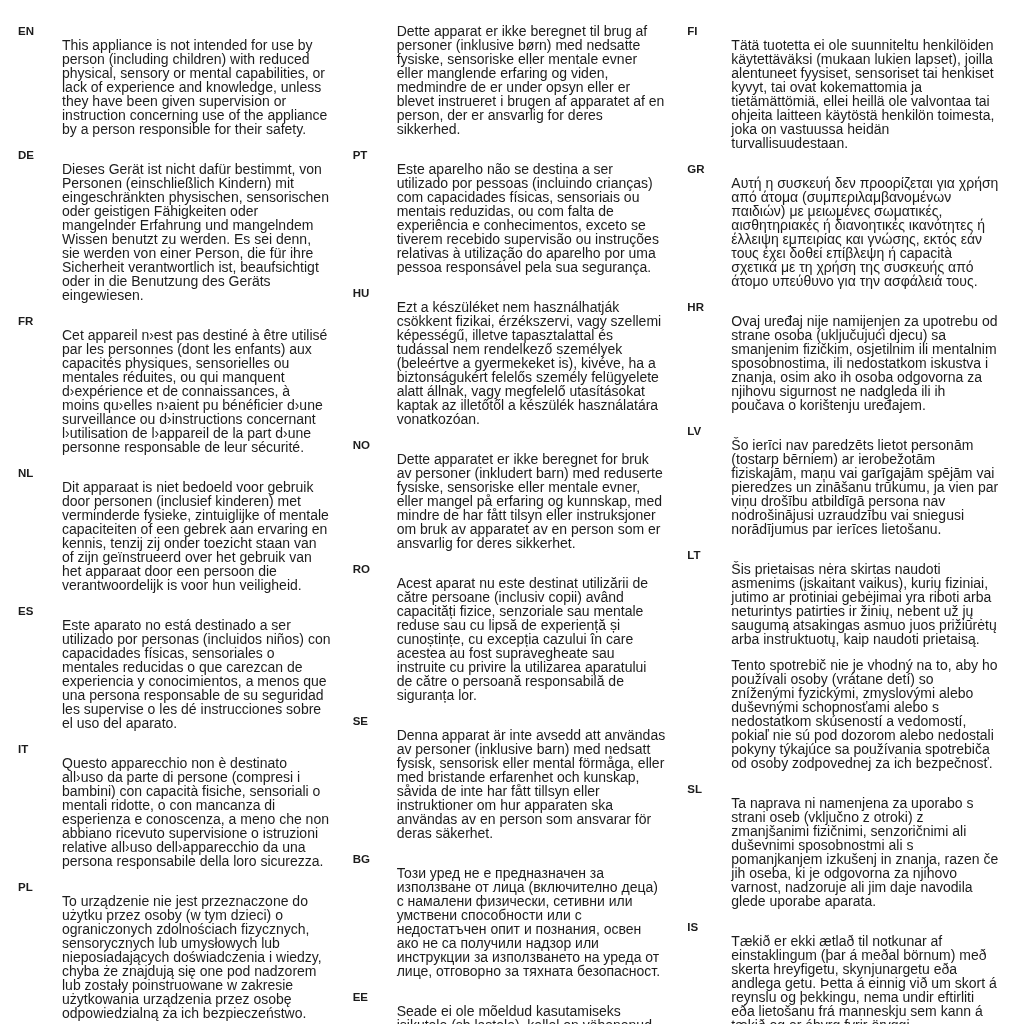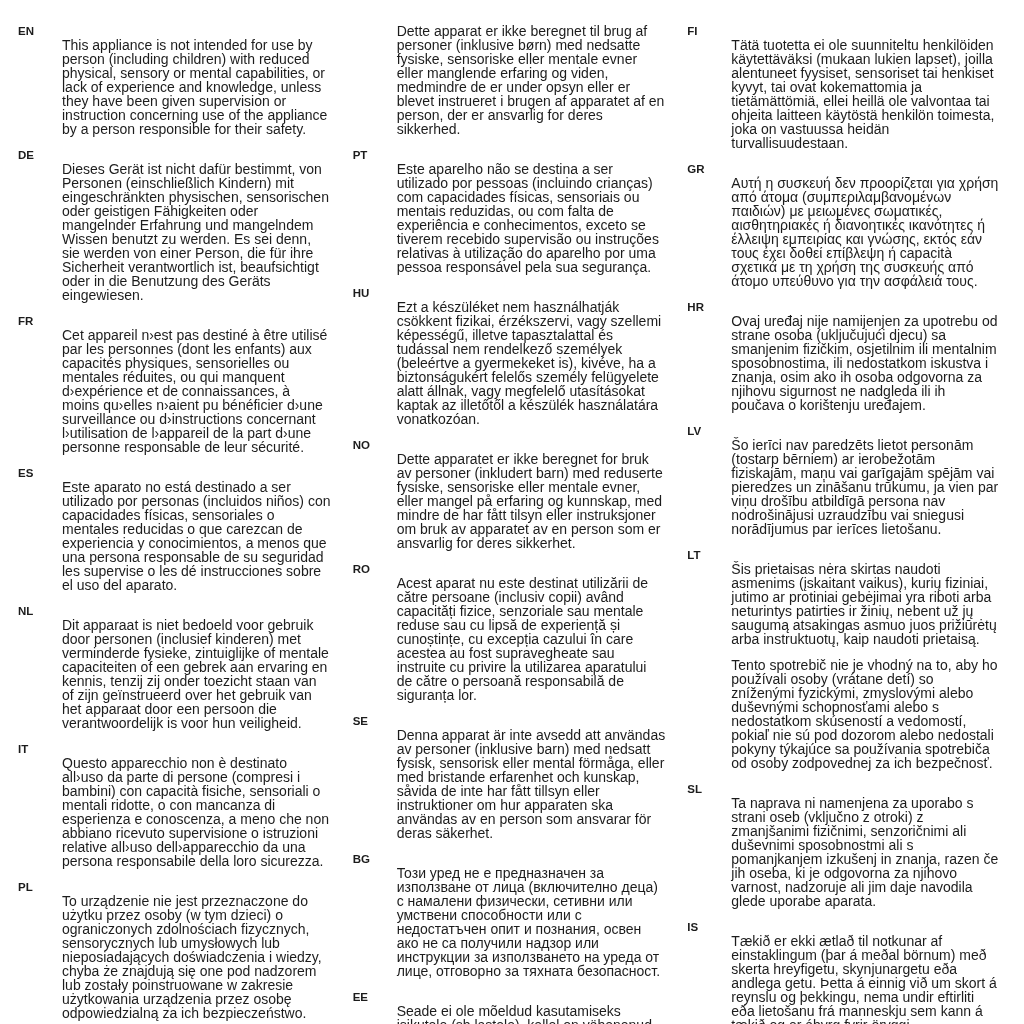--- a/index.html
+++ b/index.html
@@ -43,26 +43,26 @@
       </section>
       <section class="lang-section">
         <h2 class="lang-code">DE</h2>
         <p class="lang-text">Dieses Gerät ist nicht dafür bestimmt, von Personen (einschließlich Kindern) mit eingeschränkten physischen, sensorischen oder geistigen Fähigkeiten oder mangelnder Erfahrung und mangelndem Wissen benutzt zu werden. Es sei denn, sie werden von einer Person, die für ihre Sicherheit verantwortlich ist, beaufsichtigt oder in die Benutzung des Geräts eingewiesen.</p>
       </section>
       <section class="lang-section">
         <h2 class="lang-code">FR</h2>
         <p class="lang-text">Cet appareil n›est pas destiné à être utilisé par les personnes (dont les enfants) aux capacités physiques, sensorielles ou mentales réduites, ou qui manquent d›expérience et de connaissances, à moins qu›elles n›aient pu bénéficier d›une surveillance ou d›instructions concernant l›utilisation de l›appareil de la part d›une personne responsable de leur sécurité.</p>
       </section>
       <section class="lang-section">
+        <h2 class="lang-code">NL</h2>
+        <p class="lang-text">Dit apparaat is niet bedoeld voor gebruik door personen (inclusief kinderen) met verminderde fysieke, zintuiglijke of mentale capaciteiten of een gebrek aan ervaring en kennis, tenzij zij onder toezicht staan van of zijn geïnstrueerd over het gebruik van het apparaat door een persoon die verantwoordelijk is voor hun veiligheid.</p>
+      </section>
+      <section class="lang-section">
         <h2 class="lang-code">ES</h2>
         <p class="lang-text">Este aparato no está destinado a ser utilizado por personas (incluidos niños) con capacidades físicas, sensoriales o mentales reducidas o que carezcan de experiencia y conocimientos, a menos que una persona responsable de su seguridad les supervise o les dé instrucciones sobre el uso del aparato.</p>
-      </section>
-      <section class="lang-section">
-        <h2 class="lang-code">NL</h2>
-        <p class="lang-text">Dit apparaat is niet bedoeld voor gebruik door personen (inclusief kinderen) met verminderde fysieke, zintuiglijke of mentale capaciteiten of een gebrek aan ervaring en kennis, tenzij zij onder toezicht staan van of zijn geïnstrueerd over het gebruik van het apparaat door een persoon die verantwoordelijk is voor hun veiligheid.</p>
       </section>
       <section class="lang-section">
         <h2 class="lang-code">IT</h2>
         <p class="lang-text">Questo apparecchio non è destinato all›uso da parte di persone (compresi i bambini) con capacità fisiche, sensoriali o mentali ridotte, o con mancanza di esperienza e conoscenza, a meno che non abbiano ricevuto supervisione o istruzioni relative all›uso dell›apparecchio da una persona responsabile della loro sicurezza.</p>
       </section>
       <section class="lang-section">
         <h2 class="lang-code">PL</h2>
         <p class="lang-text">To urządzenie nie jest przeznaczone do użytku przez osoby (w tym dzieci) o ograniczonych zdolnościach fizycznych, sensorycznych lub umysłowych lub nieposiadających doświadczenia i wiedzy, chyba że znajdują się one pod nadzorem lub zostały poinstruowane w zakresie użytkowania urządzenia przez osobę odpowiedzialną za ich bezpieczeństwo.</p>
       </section>
       <section class="lang-section">

